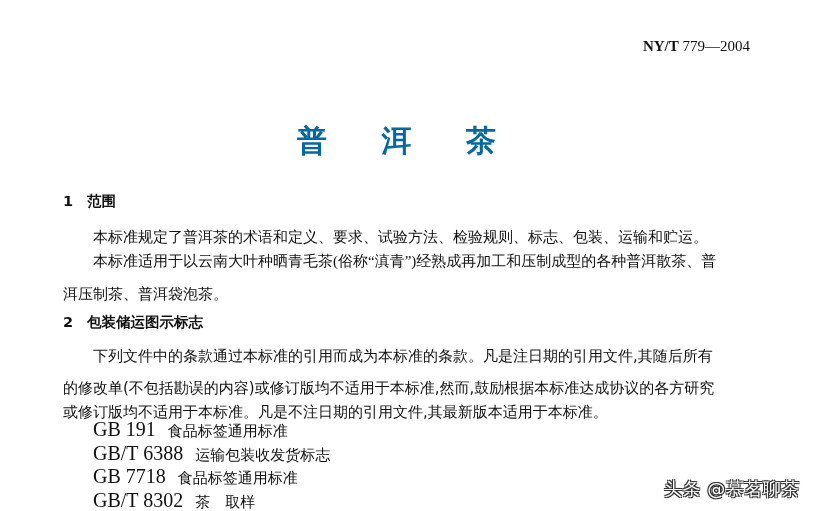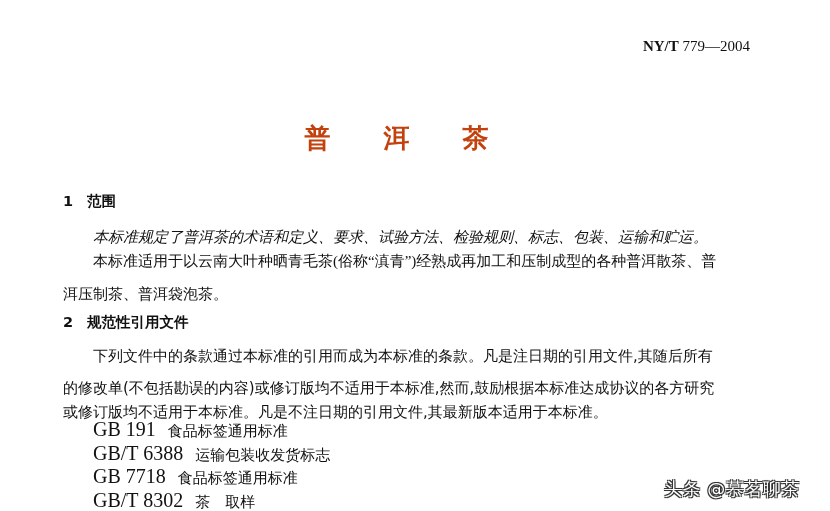--- a/index.html
+++ b/index.html
@@ -24,24 +24,24 @@
     color: #111;
     white-space: nowrap;
   }
   .std-code .prefix { font-weight: bold; }
   .title {
     position: absolute;
     left: 0;
     width: 815px;
     top: 121px;
     text-align: center;
-    font-size: 26px;
+    font-size: 30px;
     font-weight: bold;
     letter-spacing: 22px;
-    color: #c2410c;
+    color: #0369a1;
   }
   .section-heading {
     position: absolute;
     left: 63px;
     font-size: 14.5px;
     font-weight: bold;
     white-space: nowrap;
   }
   .section-heading .num {
     display: inline-block;
@@ -87,26 +87,26 @@
 <div class="std-code">
   <span class="prefix">NY/T</span>
   <span>779—2004</span>
 </div>
 
 <div class="title">普 洱 茶</div>
 
 <div class="section-heading" style="top:192px;">
   <span class="num">1</span><span>范围</span>
 </div>
-<div class="para-line indent" style="top:228px;font-style:italic;">本标准规定了普洱茶的术语和定义、要求、试验方法、检验规则、标志、包装、运输和贮运。</div>
+<div class="para-line indent" style="top:228px;">本标准规定了普洱茶的术语和定义、要求、试验方法、检验规则、标志、包装、运输和贮运。</div>
 <div class="para-line indent" style="top:252px;font-family:Liberation Serif, serif;">本标准适用于以云南大叶种晒青毛茶(俗称“滇青”)经熟成再加工和压制成型的各种普洱散茶、普</div>
 <div class="para-line flush" style="top:277px;">洱压制茶、普洱袋泡茶。</div>
 
 <div class="section-heading" style="top:313px;">
-  <span class="num">2</span><span>规范性引用文件</span>
+  <span class="num">2</span><span>包装储运图示标志</span>
 </div>
 <div class="para-line indent" style="top:347px;">下列文件中的条款通过本标准的引用而成为本标准的条款。凡是注日期的引用文件,其随后所有</div>
 <div class="para-line flush" style="top:371px;">的修改单(不包括勘误的内容)或修订版均不适用于本标准,然而,鼓励根据本标准达成协议的各方研究</div>
 <div class="para-line flush" style="top:395px;">或修订版均不适用于本标准。凡是不注日期的引用文件,其最新版本适用于本标准。</div>
 
 <div class="ref-item" style="top:418px;">
   <span class="code">GB 191</span><span>食品标签通用标准</span>
 </div>
 <div class="ref-item" style="top:442px;">
   <span class="code">GB/T 6388</span><span>运输包装收发货标志</span>

